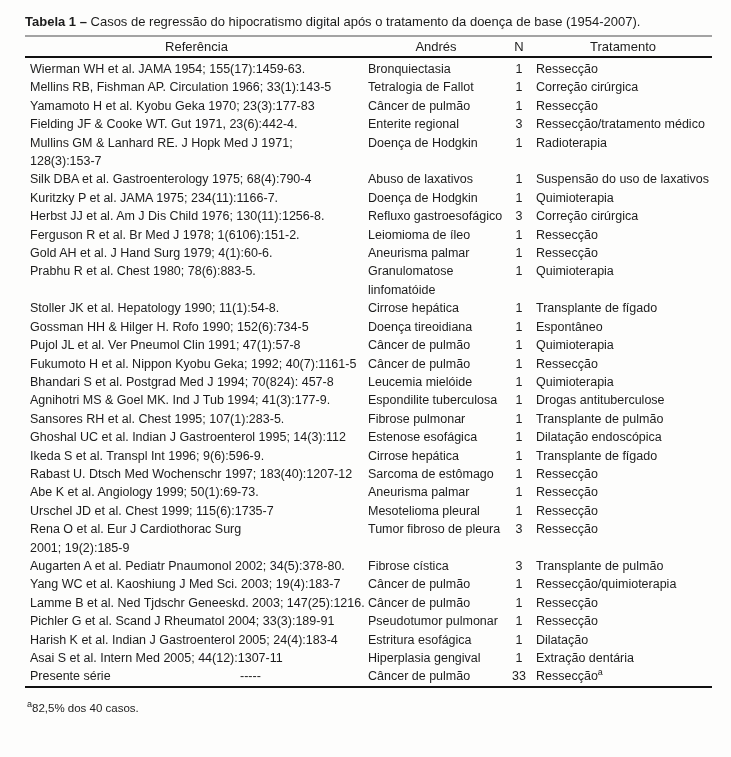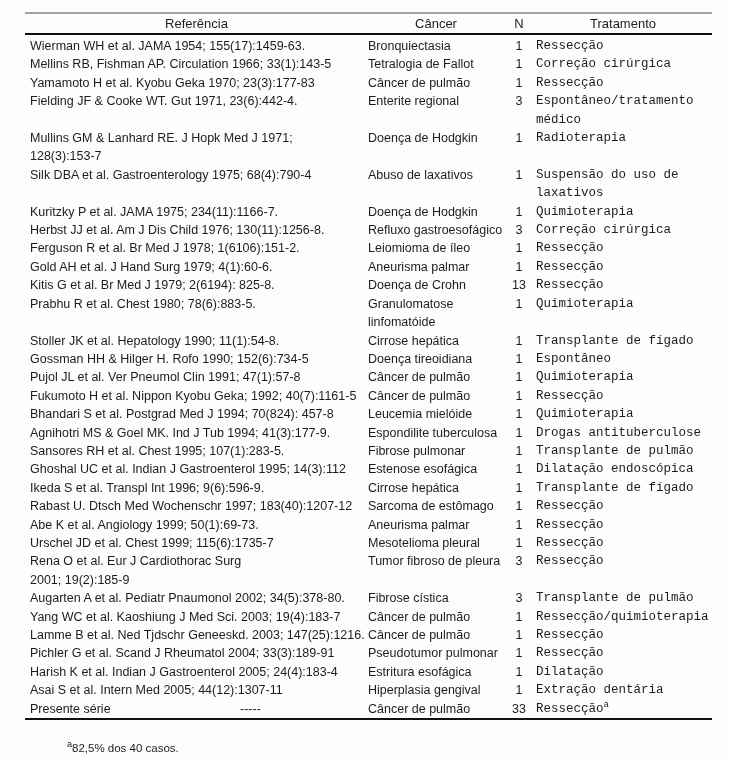--- a/index.html
+++ b/index.html
@@ -39,43 +39,43 @@
     line-height: 18.4px;
     white-space: pre-line;
     overflow: hidden;
   }
   td:nth-child(1), th:nth-child(1) { width: 343px; }
   td:nth-child(2), th:nth-child(2) { width: 136px; }
   td:nth-child(3), th:nth-child(3) { width: 30px; }
   td:nth-child(4), th:nth-child(4) { width: 178px; }
   tbody td:nth-child(1) { padding-left: 5px; position: relative; }
   tbody td:nth-child(3) { text-align: center; }
-  tbody td:nth-child(4) { padding-left: 2px; font-family: Liberation Mono, monospace; }
+  tbody td:nth-child(4) { padding-left: 2px; }
   tbody tr:first-child td { padding-top: 2px; margin-left: 42px; }
   .dashes { position: absolute; left: 215px; top: 0; }
   sup { font-size: 9px; line-height: 1; }
 
   .footnote {
     font-size: 11.5px;
     line-height: 16px;
-    padding: 20px 0 0 2px;
-    margin-left: 40px;
+    padding: 12px 0 0 2px;
   }
 </style>
 </head>
 <body>
 
 <div class="page">
 
+  <div class="title-line"><b>Tabela 1 –</b><span> Casos de regressão do hipocratismo digital após o tratamento da doença de base (1954-2007).</span></div>
 
   <table class="main">
     <thead>
       <tr>
         <th>Referência</th>
-        <th>Câncer</th>
+        <th>Andrés</th>
         <th>N</th>
         <th>Tratamento</th>
       </tr>
     </thead>
     <tbody>
         <tr>
           <td><span>Wierman WH et al. JAMA 1954; 155(17):1459-63.</span></td>
           <td>Bronquiectasia</td>
           <td>1</td>
           <td>Ressecção</td>
@@ -89,21 +89,21 @@
         <tr>
           <td><span>Yamamoto H et al. Kyobu Geka 1970; 23(3):177-83</span></td>
           <td>Câncer de pulmão</td>
           <td>1</td>
           <td>Ressecção</td>
         </tr>
         <tr>
           <td><span>Fielding JF &amp; Cooke WT. Gut 1971, 23(6):442-4.</span></td>
           <td>Enterite regional</td>
           <td>3</td>
-          <td>Espontâneo/tratamento médico</td>
+          <td>Ressecção/tratamento médico</td>
         </tr>
         <tr>
           <td><span>Mullins GM &amp; Lanhard RE. J Hopk Med J 1971;
 128(3):153-7</span></td>
           <td>Doença de Hodgkin</td>
           <td>1</td>
           <td>Radioterapia</td>
         </tr>
         <tr>
           <td><span>Silk DBA et al. Gastroenterology 1975; 68(4):790-4</span></td>
@@ -129,26 +129,20 @@
           <td>1</td>
           <td>Ressecção</td>
         </tr>
         <tr>
           <td><span>Gold AH et al. J Hand Surg 1979; 4(1):60-6.</span></td>
           <td>Aneurisma palmar</td>
           <td>1</td>
           <td>Ressecção</td>
         </tr>
         <tr>
-          <td><span>Kitis G et al. Br Med J 1979; 2(6194): 825-8.</span></td>
-          <td>Doença de Crohn</td>
-          <td>13</td>
-          <td>Ressecção</td>
-        </tr>
-        <tr>
           <td><span>Prabhu R et al. Chest 1980; 78(6):883-5.</span></td>
           <td>Granulomatose
 linfomatóide</td>
           <td>1</td>
           <td>Quimioterapia</td>
         </tr>
         <tr>
           <td><span>Stoller JK et al. Hepatology 1990; 11(1):54-8.</span></td>
           <td>Cirrose hepática</td>
           <td>1</td>

